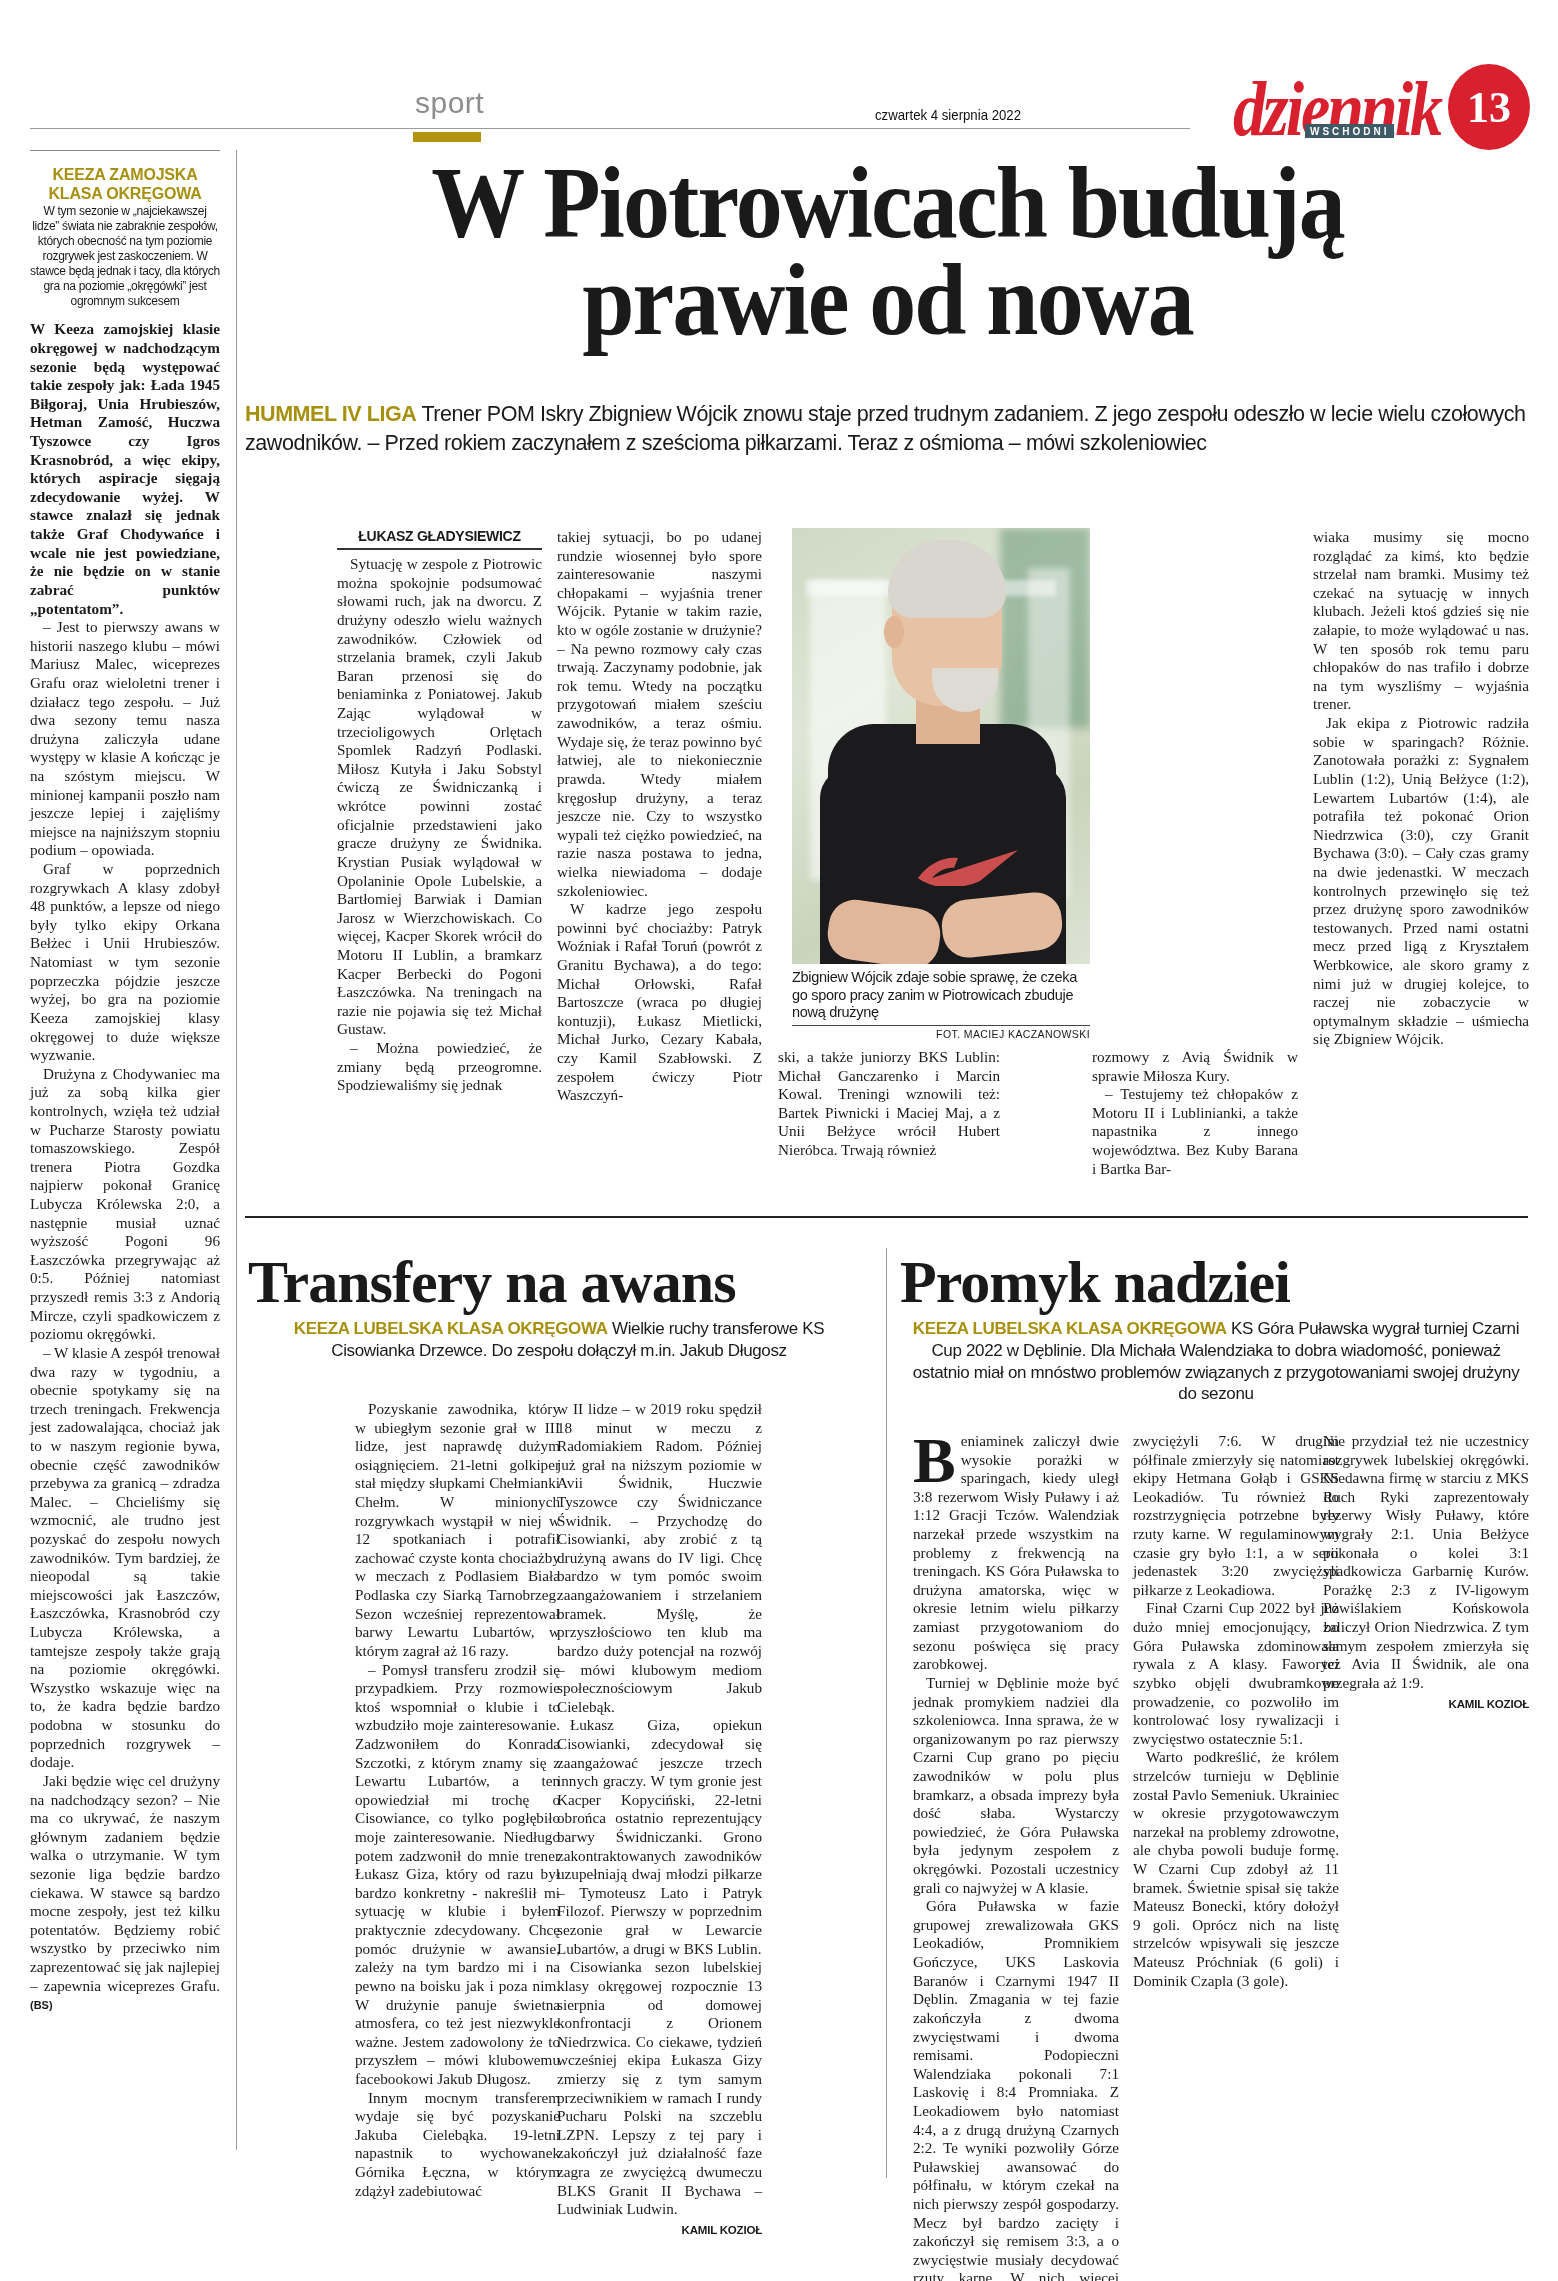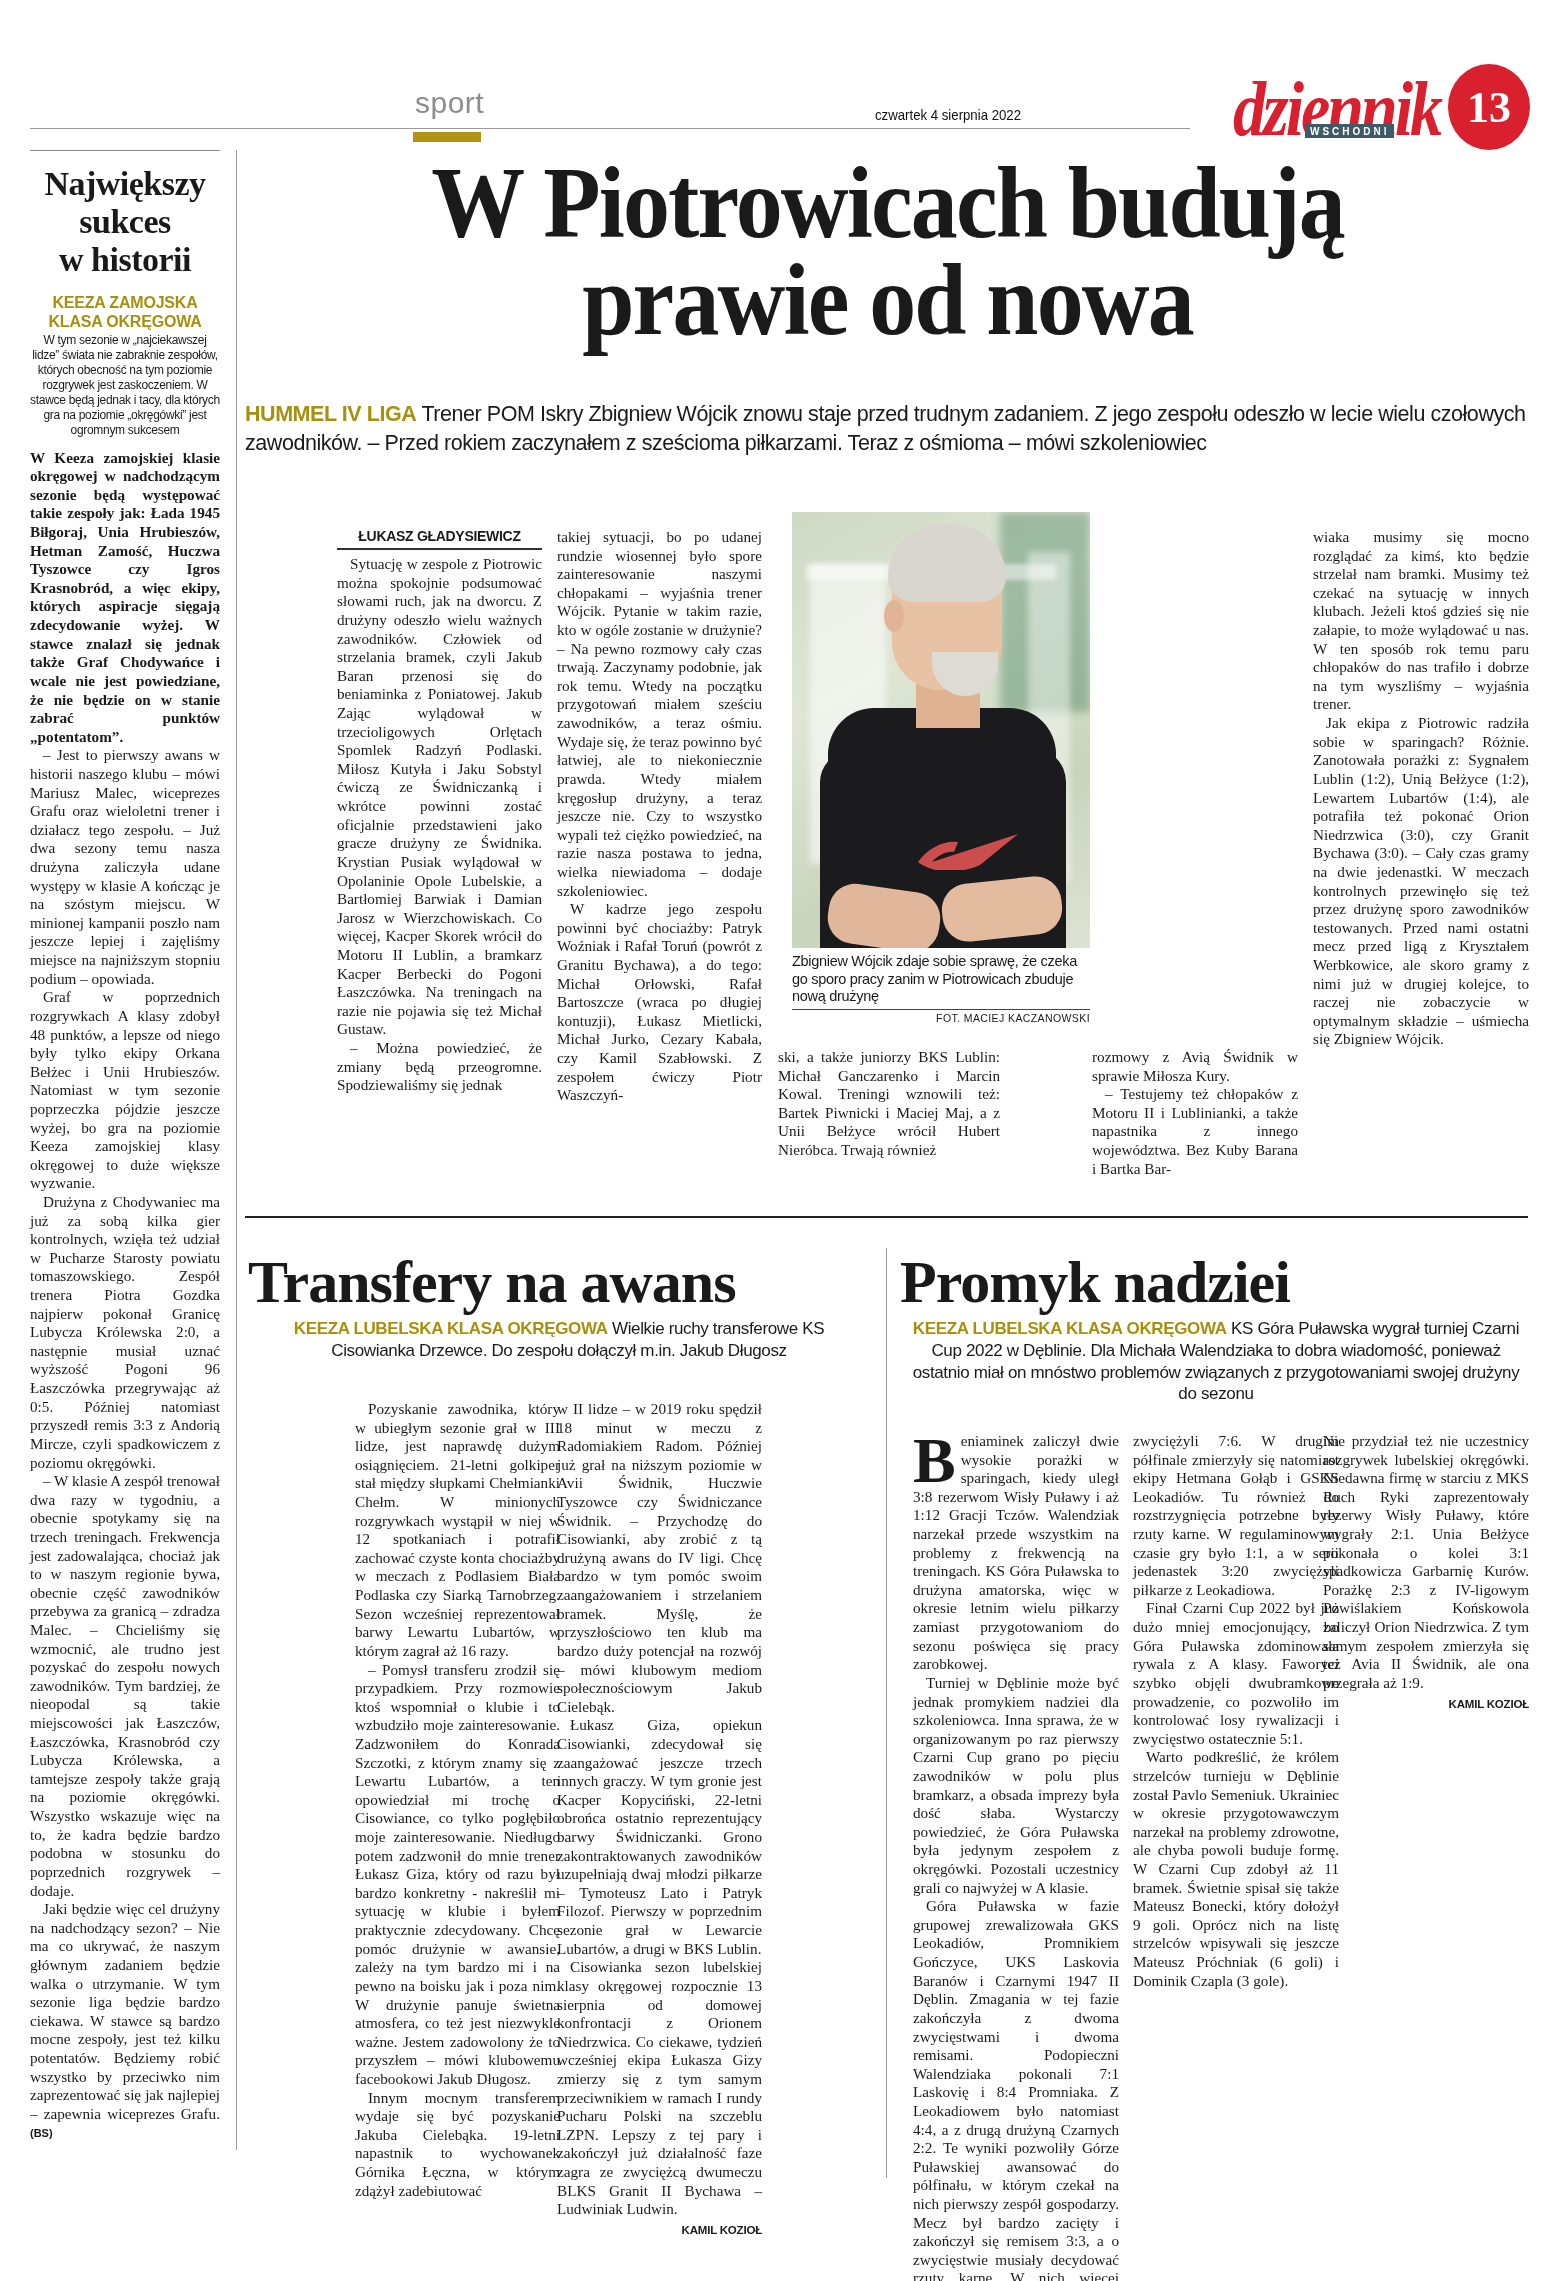--- a/index.html
+++ b/index.html
@@ -61,21 +61,21 @@
   .artcol{position:absolute;top:528px;width:205px;
     font-family:"Liberation Serif",serif;font-size:15.2px;line-height:1.225;
     text-align:justify;}
   .artcol p{margin:0;text-indent:13px;}
   .artcol p.noind{text-indent:0;}
   .author{font-family:"Liberation Sans",sans-serif;font-weight:bold;font-size:14px;
     text-align:center;letter-spacing:-.3px;padding-bottom:3px;}
   .author-rule{height:2px;background:#333;margin-bottom:5px;}
 
   
-  .photo-wrap{position:absolute;left:792px;top:512px;width:298px;}
+  .photo-wrap{position:absolute;left:792px;top:528px;width:298px;}
   .photo{width:298px;height:436px;position:relative;overflow:hidden;
     background:linear-gradient(150deg,#cfd9c4 0%,#dfe6d6 35%,#c9d4bc 70%,#dde3d4 100%);}
   .ph-post{position:absolute;left:18px;top:52px;width:76px;height:300px;
     background:rgba(255,255,255,.55);filter:blur(3px);}
   .ph-post2{position:absolute;left:236px;top:40px;width:42px;height:330px;
     background:rgba(255,255,255,.45);filter:blur(3px);}
   .ph-net{position:absolute;right:0;top:0;width:90px;height:200px;
     background:rgba(40,110,70,.35);filter:blur(4px);}
   .ph-crossbar{position:absolute;left:14px;top:52px;width:250px;height:16px;
     background:rgba(255,255,255,.5);filter:blur(2px);}
@@ -133,23 +133,20 @@
     <div class="mast-date">czwartek 4 sierpnia 2022</div>
     <div class="logo">
       <div class="logo-word">dziennik</div>
       <div class="logo-sub">WSCHODNI</div>
     </div>
     <div class="pagenum">13</div>
   </div>
 
   <div class="sidebar">
     <div class="sb-rule"></div>
-    <div class="sb-head" style="white-space:pre-line">Największy
-sukces
-w historii</div>
     <div class="sb-kicker">KEEZA ZAMOJSKA KLASA OKRĘGOWA</div>
     <div class="sb-lead">W tym sezonie w „najciekawszej lidze” świata nie zabraknie zespołów, których obecność na tym poziomie rozgrywek jest zaskoczeniem. W stawce będą jednak i tacy, dla których gra na poziomie „okręgówki” jest ogromnym sukcesem</div>
     <div class="sb-body">
       <p class="first">W Keeza zamojskiej klasie okręgowej w nadchodzącym sezonie będą występować takie zespoły jak: Łada 1945 Biłgoraj, Unia Hrubieszów, Hetman Zamość, Huczwa Tyszowce czy Igros Krasnobród, a więc ekipy, których aspiracje sięgają zdecydowanie wyżej. W stawce znalazł się jednak także Graf Chodywańce i wcale nie jest powiedziane, że nie będzie on w stanie zabrać punktów „potentatom”.</p>
       <p>– Jest to pierwszy awans w historii naszego klubu – mówi Mariusz Malec, wiceprezes Grafu oraz wieloletni trener i działacz tego zespołu. – Już dwa sezony temu nasza drużyna zaliczyła udane występy w klasie A kończąc je na szóstym miejscu. W minionej kampanii poszło nam jeszcze lepiej i zajęliśmy miejsce na najniższym stopniu podium – opowiada.</p>
       <p>Graf w poprzednich rozgrywkach A klasy zdobył 48 punktów, a lepsze od niego były tylko ekipy Orkana Bełżec i Unii Hrubieszów. Natomiast w tym sezonie poprzeczka pójdzie jeszcze wyżej, bo gra na poziomie Keeza zamojskiej klasy okręgowej to duże większe wyzwanie.</p>
       <p>Drużyna z Chodywaniec ma już za sobą kilka gier kontrolnych, wzięła też udział w Pucharze Starosty powiatu tomaszowskiego. Zespół trenera Piotra Gozdka najpierw pokonał Granicę Lubycza Królewska 2:0, a następnie musiał uznać wyższość Pogoni 96 Łaszczówka przegrywając aż 0:5. Później natomiast przyszedł remis 3:3 z Andorią Mircze, czyli spadkowiczem z poziomu okręgówki.</p>
       <p>– W klasie A zespół trenował dwa razy w tygodniu, a obecnie spotykamy się na trzech treningach. Frekwencja jest zadowalająca, chociaż jak to w naszym regionie bywa, obecnie część zawodników przebywa za granicą – zdradza Malec. – Chcieliśmy się wzmocnić, ale trudno jest pozyskać do zespołu nowych zawodników. Tym bardziej, że nieopodal są takie miejscowości jak Łaszczów, Łaszczówka, Krasnobród czy Lubycza Królewska, a tamtejsze zespoły także grają na poziomie okręgówki. Wszystko wskazuje więc na to, że kadra będzie bardzo podobna w stosunku do poprzednich rozgrywek – dodaje.</p>
       <p><span>Jaki będzie więc cel drużyny na nadchodzący sezon? – Nie ma co ukrywać, że naszym głównym zadaniem będzie walka o utrzymanie. W tym sezonie liga będzie bardzo ciekawa. W stawce są bardzo mocne zespoły, jest też kilku potentatów. Będziemy robić wszystko by przeciwko nim zaprezentować się jak najlepiej – zapewnia wiceprezes Grafu.</span> <span class="byline-inline">(BS)</span></p>
     </div>

